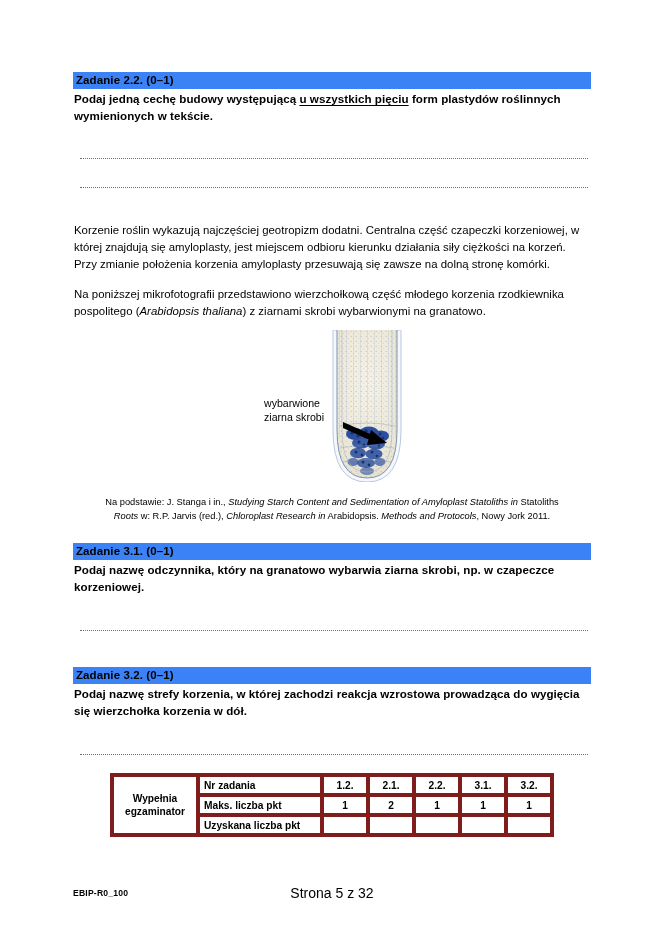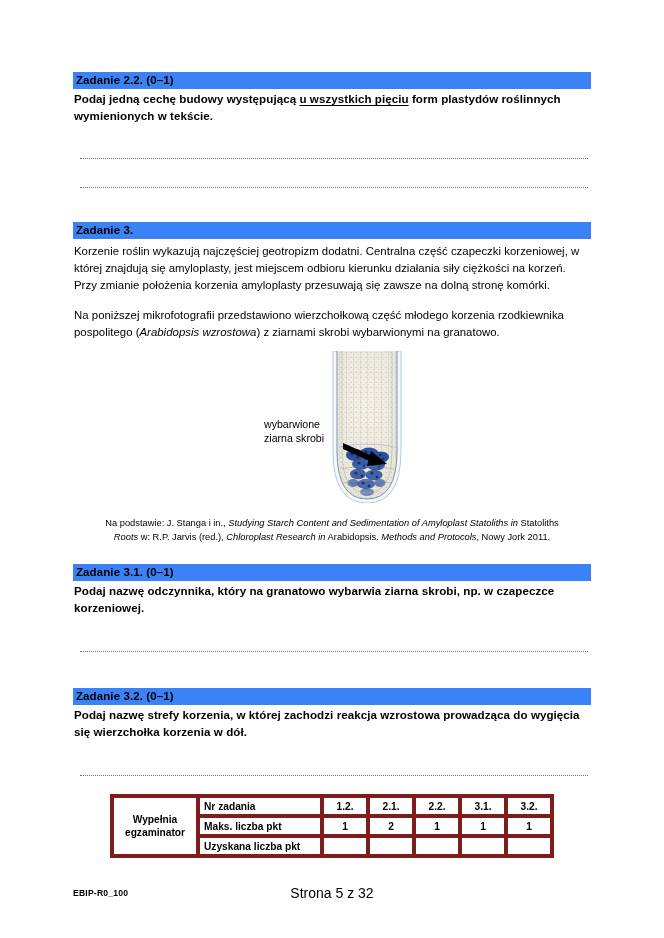--- a/index.html
+++ b/index.html
@@ -154,23 +154,22 @@
   <div style="padding-top:72px;">
     <div class="task-bar">Zadanie 2.2. (0–1)</div>
     <p class="prompt"><span>Podaj jedną cechę budowy występującą </span><u>u wszystkich pięciu</u><span> form plastydów roślinnych wymienionych w tekście.</span></p>
     <div class="answer-lines" style="margin-top:17px;">
       <div class="dotline"></div>
       <div class="dotline"></div>
     </div>
   </div>
 
   <div style="margin-top:34px;">
-    <div class="task-bar">Zadanie 3.</div>
     <p class="body-text">Korzenie roślin wykazują najczęściej geotropizm dodatni. Centralna część czapeczki korzeniowej, w której znajdują się amyloplasty, jest miejscem odbioru kierunku działania siły ciężkości na korzeń. Przy zmianie położenia korzenia amyloplasty przesuwają się zawsze na dolną stronę komórki.</p>
-    <p class="body-text spaced"><span>Na poniższej mikrofotografii przedstawiono wierzchołkową część młodego korzenia rzodkiewnika pospolitego (</span><i>Arabidopsis wzrostowa</i><span>) z ziarnami skrobi wybarwionymi na granatowo.</span></p>
+    <p class="body-text spaced"><span>Na poniższej mikrofotografii przedstawiono wierzchołkową część młodego korzenia rzodkiewnika pospolitego (</span><i>Arabidopsis thaliana</i><span>) z ziarnami skrobi wybarwionymi na granatowo.</span></p>
 
     <div class="figure">
 
       <div class="root-wrap">
         <svg width="84" height="152" viewBox="0 0 84 152">
           <defs>
             <clipPath id="rootclip">
               <path d="M12,0 L12,100 Q12,148 42,148 Q72,148 72,100 L72,0 Z"></path>
             </clipPath>
             <radialGradient id="tissue" cx="50%" cy="35%" r="75%">

